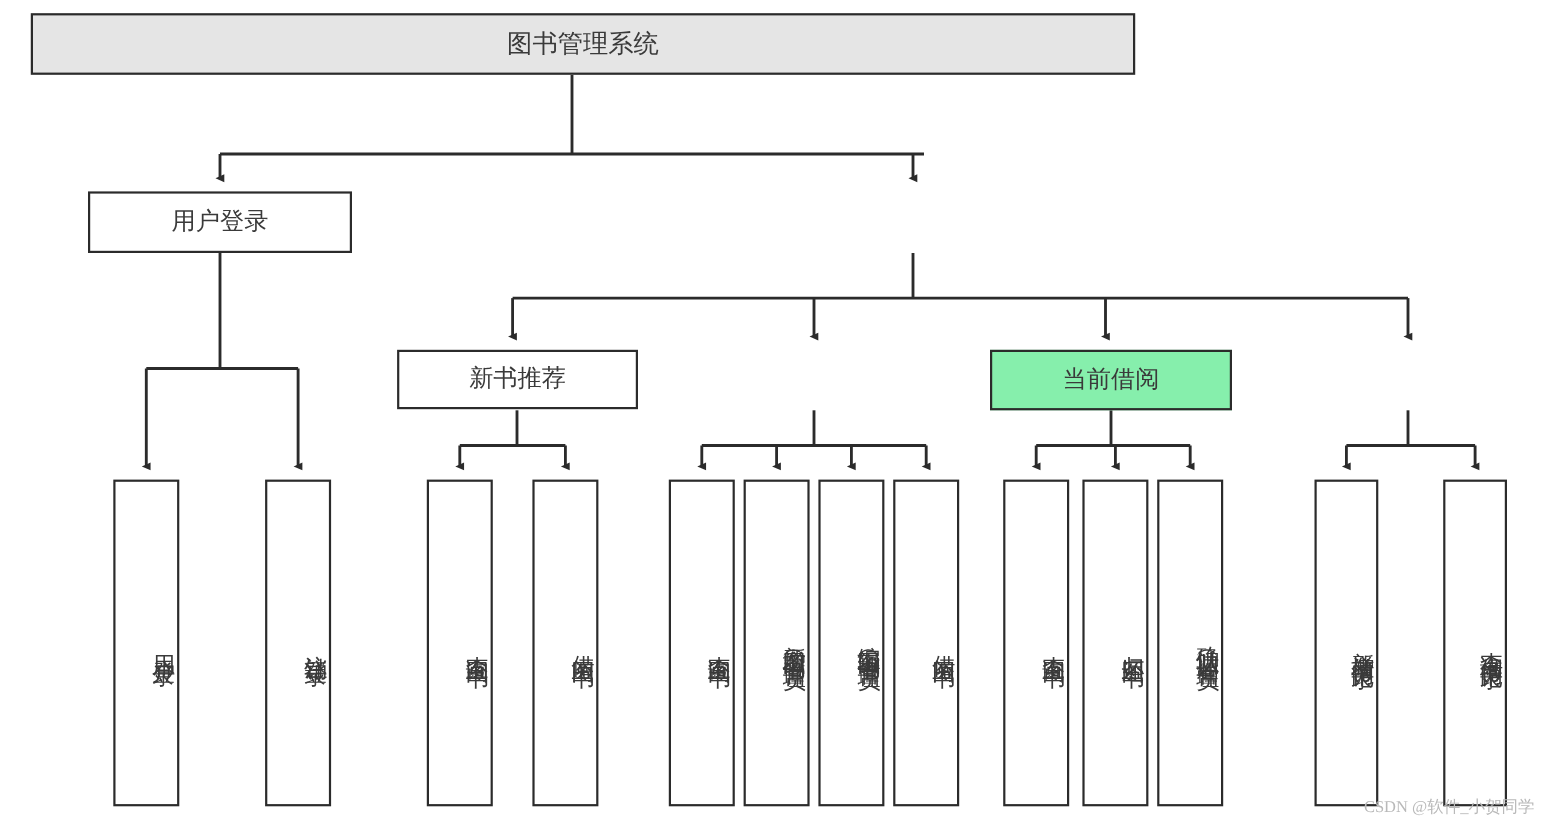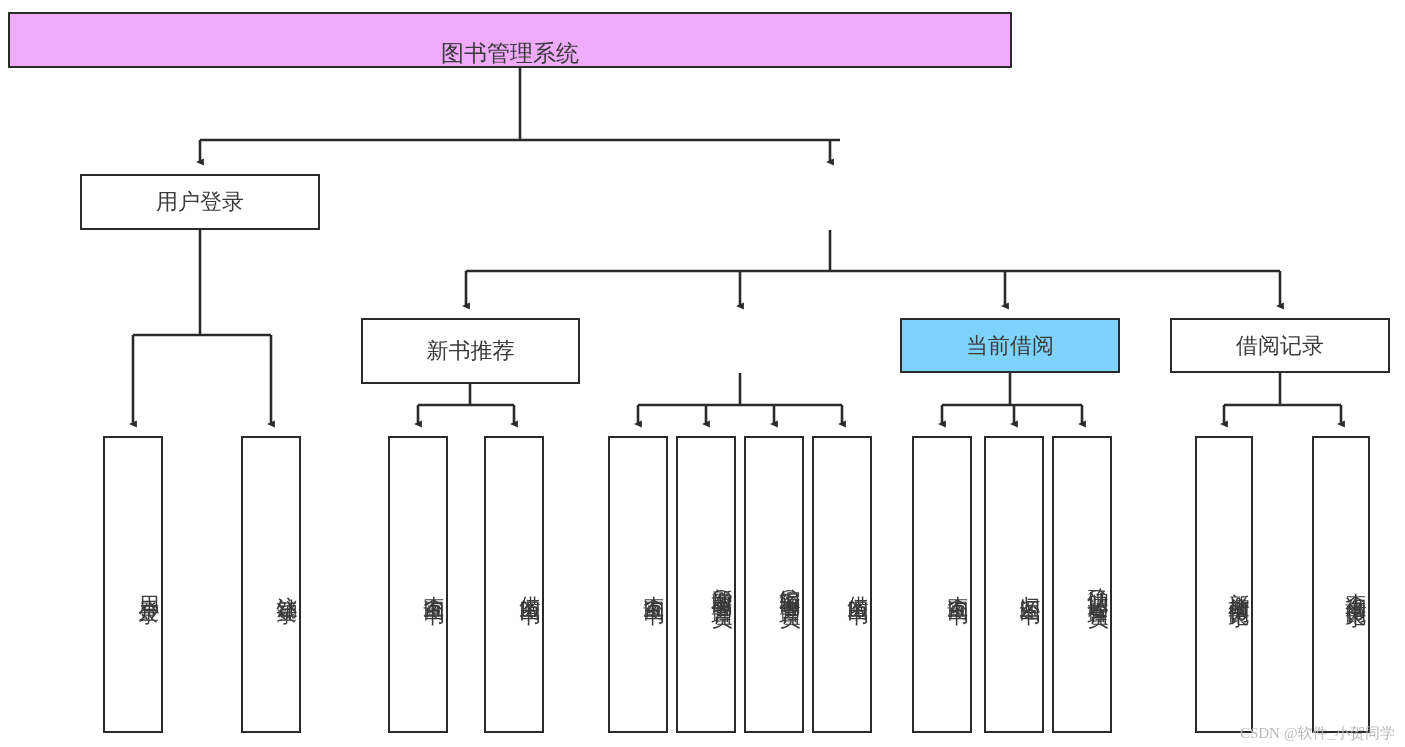--- a/index.html
+++ b/index.html
@@ -128,36 +128,33 @@
     </g>
 
     <g stroke="#2b2b2b" stroke-width="2.6" fill="none">
       <path d="M1280,373 L1280,405"></path>
       <path d="M1224,405 L1341,405"></path>
       <path d="M1224,405 L1224,424" marker-end="url(#arrowhead)"></path>
       <path d="M1341,405 L1341,424" marker-end="url(#arrowhead)"></path>
     </g>
   </svg>
 
-  <div class="node horizontal root" id="node-root" style="left: 8px; top: 12px; width: 1004px; height: 56px; border-color: rgb(43, 43, 43); background: #f0abfc; color: rgb(58, 58, 58); align-items: flex-end;">
+  <div class="node horizontal root" id="node-root" style="left: 28px; top: 12px; width: 1004px; height: 56px; border-color: rgb(43, 43, 43); background: #e5e5e5; color: rgb(58, 58, 58);">
     <span>图书管理系统</span>
   </div>
 
   <div class="node horizontal" style="left: 80px; top: 174px; width: 240px; height: 56px; border-color: rgb(43, 43, 43); background: rgb(255, 255, 255); color: rgb(58, 58, 58);">
     <span>用户登录</span>
   </div>
 
-  <div class="node horizontal" style="left: 361px; top: 318px; width: 219px; height: 66px; border-color: rgb(43, 43, 43); background: rgb(255, 255, 255); color: rgb(58, 58, 58);">
+  <div class="node horizontal" style="left: 361px; top: 318px; width: 219px; height: 54px; border-color: rgb(43, 43, 43); background: rgb(255, 255, 255); color: rgb(58, 58, 58);">
     <span>新书推荐</span>
   </div>
-  <div class="node horizontal" style="left: 900px; top: 318px; width: 220px; height: 55px; border-color: rgb(43, 43, 43); background: #7dd3fc; color: rgb(58, 58, 58);">
+  <div class="node horizontal" style="left: 900px; top: 318px; width: 220px; height: 55px; border-color: rgb(43, 43, 43); background: #86efac; color: rgb(58, 58, 58);">
     <span>当前借阅</span>
-  </div>
-  <div class="node horizontal" style="left: 1170px; top: 318px; width: 220px; height: 55px; border-color: rgb(43, 43, 43); background: rgb(255, 255, 255); color: rgb(58, 58, 58);">
-    <span>借阅记录</span>
   </div>
 
   <div class="node vertical" style="left: 103px; top: 436px; width: 60px; height: 297px; border-color: rgb(43, 43, 43); background: rgb(255, 255, 255); color: rgb(58, 58, 58);">
     <span class="vlabel">用户登录</span>
   </div>
   <div class="node vertical" style="left: 241px; top: 436px; width: 60px; height: 297px; border-color: rgb(43, 43, 43); background: rgb(255, 255, 255); color: rgb(58, 58, 58);">
     <span class="vlabel">注销登录</span>
   </div>
   <div class="node vertical" style="left: 388px; top: 436px; width: 60px; height: 297px; border-color: rgb(43, 43, 43); background: rgb(255, 255, 255); color: rgb(58, 58, 58);">
     <span class="vlabel">查询图书</span>

